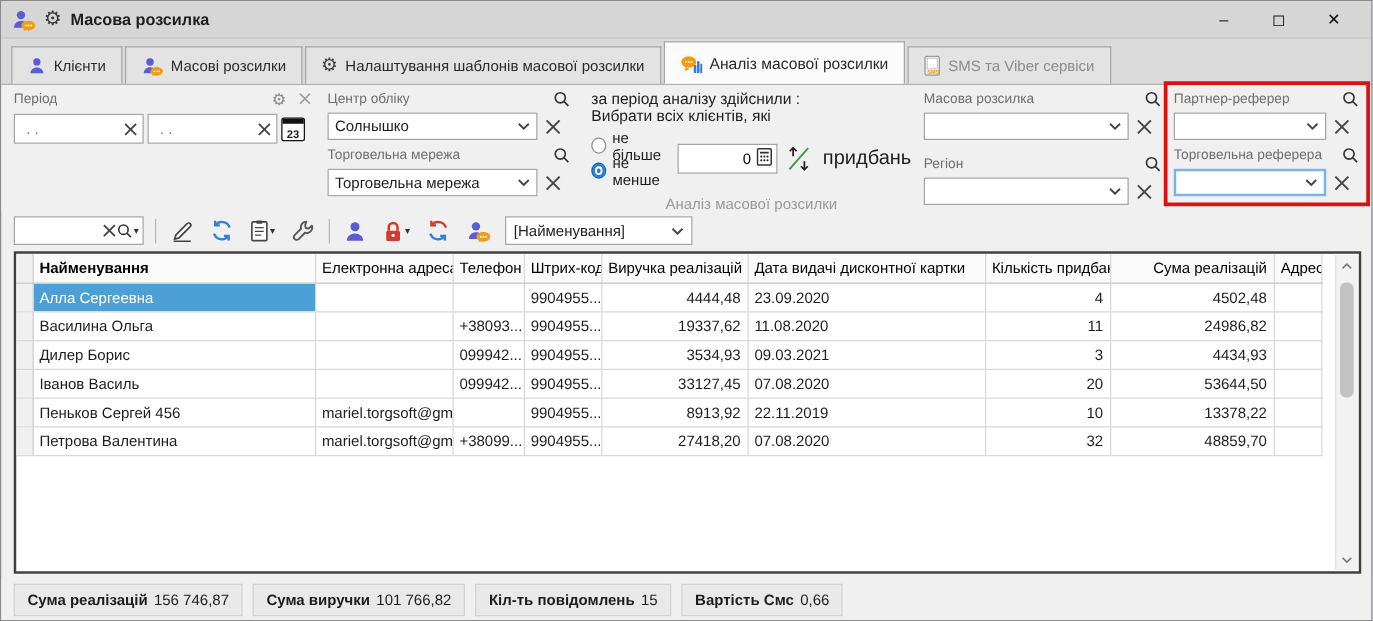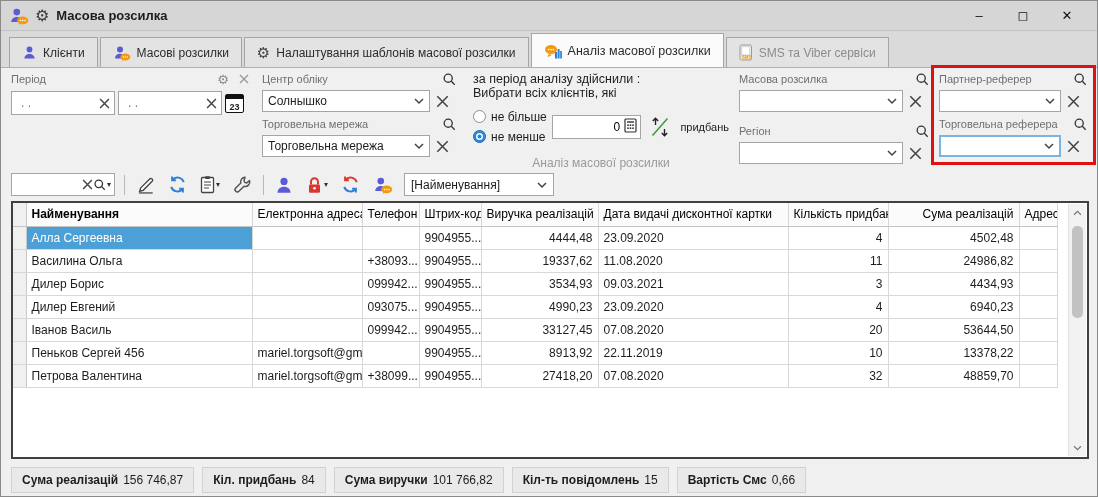--- a/index.html
+++ b/index.html
@@ -270,21 +270,21 @@
                 <circle cx="9" cy="10.2" r=".9" fill="#333"></circle>
               </svg></span>
         </span>
         <span style="width:24px;height:24px;display:flex;align-items:center;justify-content:center;margin-left:4px;">
           <svg width="20" height="22" viewBox="0 0 20 22">
               <path d="M5.5 9V2.5M2.8 5L5.5 2.2 8.2 5" fill="none" stroke="#222" stroke-width="1.4"></path>
               <line x1="2.5" y1="19.5" x2="17.5" y2="2.5" stroke="#3f9d3f" stroke-width="1.6"></line>
               <path d="M14.5 13v6.5M11.8 17l2.7 2.8 2.7-2.8" fill="none" stroke="#222" stroke-width="1.4"></path>
             </svg>
         </span>
-        <span style="margin-left:6px;font-size:11px;">придбань</span>
+        <span style="margin-left:6px;font-size:16px;">придбань</span>
       </div>
       <div class="subnote" style="margin-top:11px;text-align:center;">Аналіз масової розсилки</div>
     </div>
 
     <div style="position:absolute;left:738px;top:2px;width:192px;">
       <div class="labrow">
         <span class="flabel">Масова розсилка</span>
         <span class="qbtn" style="margin-left:auto;">
             <svg width="14" height="14" viewBox="0 0 18 18">
               <circle cx="8" cy="8" r="5.2" fill="none" stroke="#333" stroke-width="1.7"></circle>
@@ -525,32 +525,20 @@
         <td class="ar">099942...</td>
         <td class="al">9904955...</td>
         <td class="ar">3534,93</td>
         <td class="al">09.03.2021</td>
         <td class="ar">3</td>
         <td class="ar">4434,93</td>
         <td class="al"></td>
       </tr>
       <tr>
         <td class="gut"></td>
-        <td class="al">Дилер Евгений</td>
-        <td class="al"></td>
-        <td class="ar">093075...</td>
-        <td class="al">9904955...</td>
-        <td class="ar">4990,23</td>
-        <td class="al">23.09.2020</td>
-        <td class="ar">4</td>
-        <td class="ar">6940,23</td>
-        <td class="al"></td>
-      </tr>
-      <tr>
-        <td class="gut"></td>
         <td class="al">Іванов Василь</td>
         <td class="al"></td>
         <td class="ar">099942...</td>
         <td class="al">9904955...</td>
         <td class="ar">33127,45</td>
         <td class="al">07.08.2020</td>
         <td class="ar">20</td>
         <td class="ar">53644,50</td>
         <td class="al"></td>
       </tr>
@@ -594,24 +582,20 @@
         </span>
     </div>
   </div>
 
   <div class="statusbar">
     <span class="sbox">
       <b>Сума реалізацій</b>
       <span>156 746,87</span>
     </span>
     <span class="sbox">
-      <b>Кіл. придбань</b>
-      <span>84</span>
-    </span>
-    <span class="sbox">
       <b>Сума виручки</b>
       <span>101 766,82</span>
     </span>
     <span class="sbox">
       <b>Кіл-ть повідомлень</b>
       <span>15</span>
     </span>
     <span class="sbox">
       <b>Вартість Смс</b>
       <span>0,66</span>

